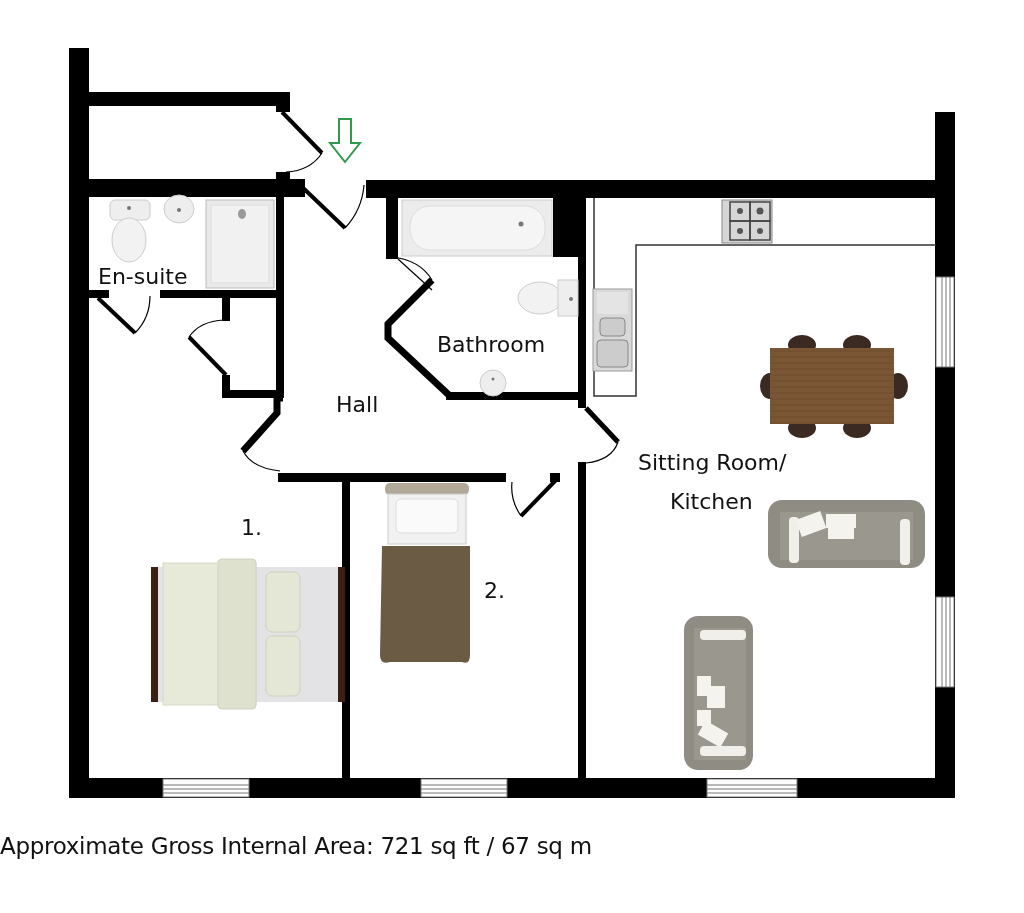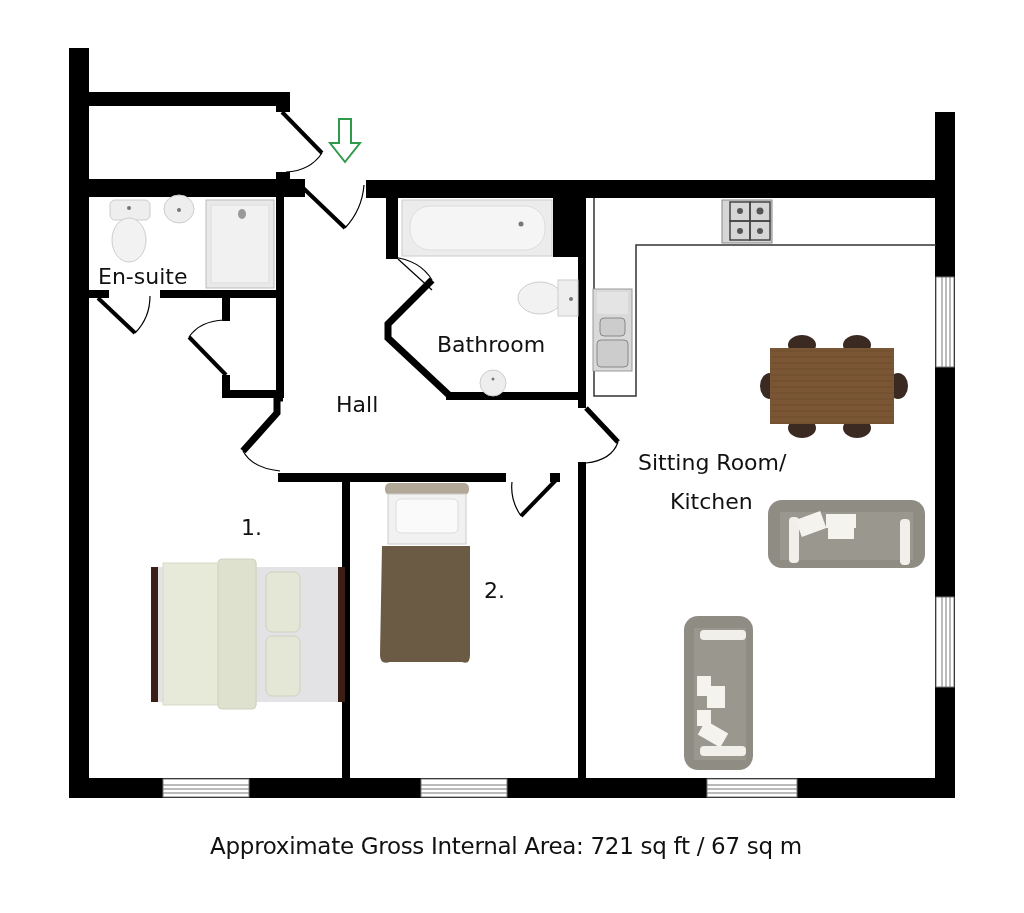--- a/index.html
+++ b/index.html
@@ -1,19 +1,19 @@
 <!DOCTYPE html>
 <html><head>
 <meta charset="utf-8">
 <style>
   html, body { margin:0; padding:0; background:#ffffff; }
   body { width:1024px; height:913px; position:relative; overflow:hidden; font-family:"DejaVu Sans", sans-serif; }
   #plan { position:absolute; left:0; top:0; }
   .lbl { font-family:"DejaVu Sans", sans-serif; font-size:22px; fill:#111; }
-  .caption { position:absolute; left:0; top:833px; width:1012px; text-align:center;
+  .caption { position:absolute; left:0; top:833px; width:1012px; 
     font-family:"DejaVu Sans", sans-serif; font-size:23px; color:#111; letter-spacing:-0.3px; }
 </style>
 </head>
 <body>
 
 <svg id="plan" width="1024" height="913" viewBox="0 0 1024 913">
 
   <g fill="#000">
 
     <rect x="69" y="48" width="20" height="750"></rect>

